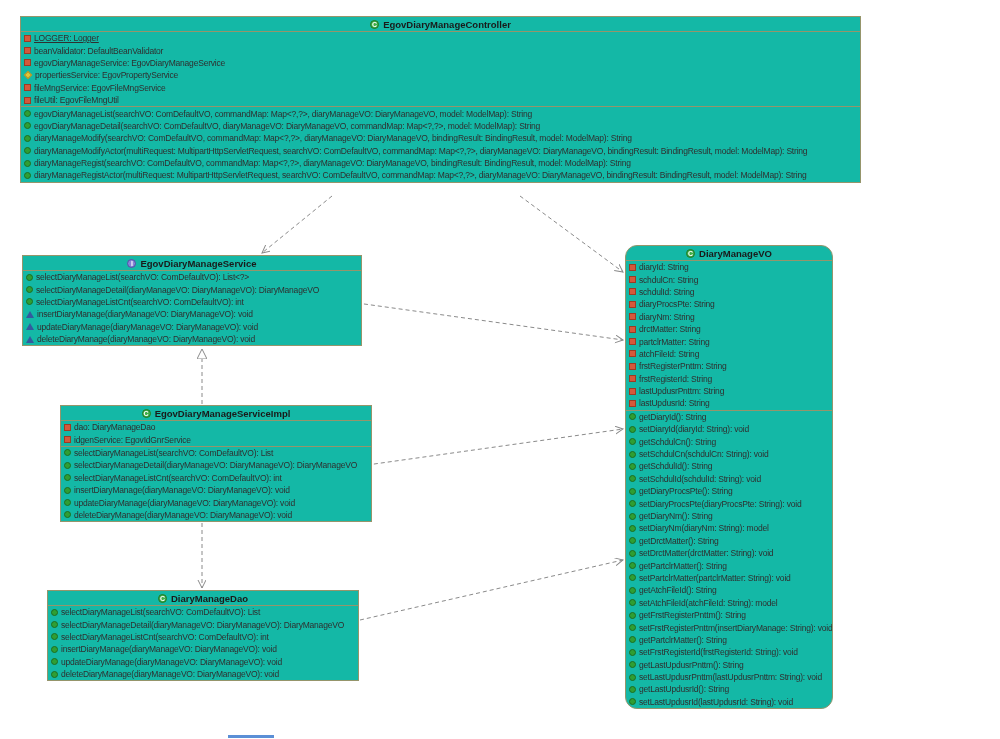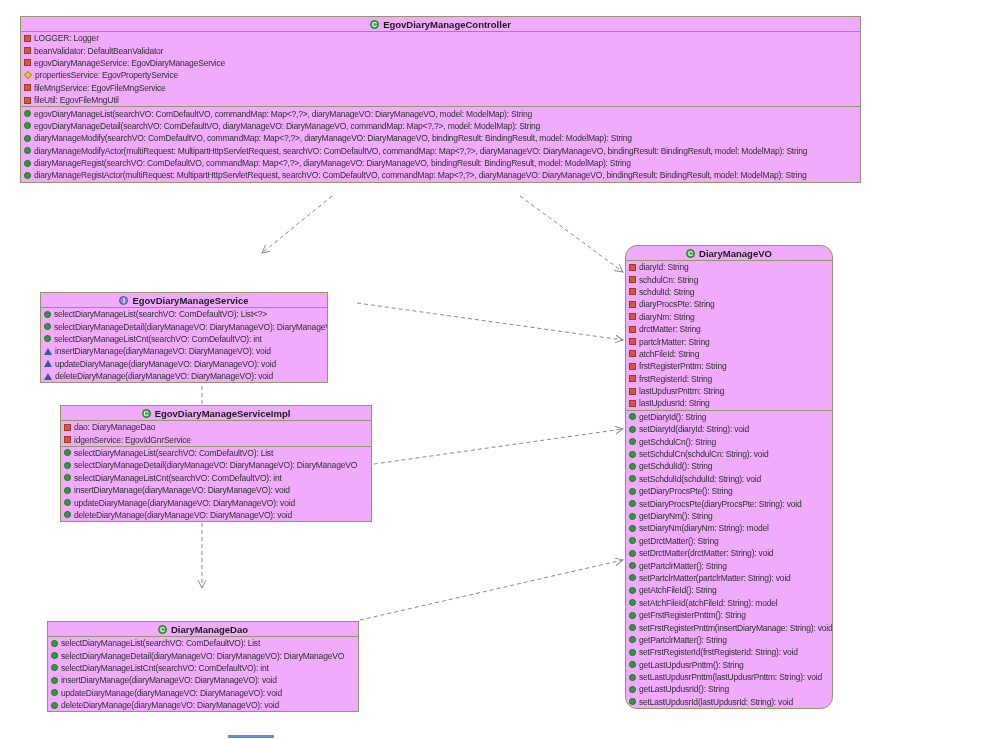--- a/index.html
+++ b/index.html
@@ -5,21 +5,21 @@
   * { box-sizing: border-box; margin: 0; padding: 0; }
   html, body { background: #ffffff; }
   body { font-family: "Liberation Sans", sans-serif; }
   #canvas { position: relative; width: 1000px; height: 739px; background: #ffffff; overflow: hidden; }
 
   #relations-layer { position: absolute; left: 0; top: 0; width: 1000px; height: 739px; }
   line.rel { stroke: #8a8a8a; stroke-width: 1; stroke-dasharray: 4 3; }
 
   .uml-class {
     position: absolute;
-    background: #f0abfc;
+    background: #14b8a6;
     border: 1px solid #95956b;
     color: #2f2f2f;
     font-size: 8.5px;
     overflow: hidden;
   }
   .cls-title {
     height: 15px;
     display: flex; align-items: center; justify-content: center; gap: 4px;
     font-size: 9.5px; font-weight: bold; color: #1a1a1a;
     border-bottom: 1px solid #95956b;
@@ -40,21 +40,21 @@
     display: flex; align-items: center;
     padding: 0 2px 0 3px;
     white-space: nowrap; overflow: hidden;
   }
   .micon { flex: 0 0 auto; margin-right: 3px; display: inline-block; }
   .micon.public    { width: 7px; height: 7px; border-radius: 50%; background: #2f9e34; border: 1px solid #1c6e20; }
   .micon.private   { width: 7px; height: 7px; background: #d4593b; border: 1px solid #9e3a22; }
   .micon.protected { width: 6px; height: 6px; background: #e3c637; border: 1px solid #a8902a; transform: rotate(45deg); margin-left: 1px; margin-right: 4px; }
   .micon.package   { width: 0; height: 0; border-left: 4px solid transparent; border-right: 4px solid transparent; border-bottom: 7px solid #345a9e; }
   .mtext { letter-spacing: -0.2px; }
-  .u .mtext { }
+  .u .mtext { text-decoration: underline; }
 
   .artifact { position: absolute; left: 228px; top: 735px; width: 46px; height: 3px; background: #5b8fd6; }
 </style>
 </head>
 <body>
 
 <div id="canvas">
 
   <svg id="relations-layer" width="1000" height="739" viewBox="0 0 1000 739" xmlns="http://www.w3.org/2000/svg">
     <defs>
@@ -126,21 +126,21 @@
           <span class="micon public"></span>
           <span class="mtext">diaryManageRegist(searchVO: ComDefaultVO, commandMap: Map&lt;?,?&gt;, diaryManageVO: DiaryManageVO, bindingResult: BindingResult, model: ModelMap): String</span>
         </div>
         <div class="member">
           <span class="micon public"></span>
           <span class="mtext">diaryManageRegistActor(multiRequest: MultipartHttpServletRequest, searchVO: ComDefaultVO, commandMap: Map&lt;?,?&gt;, diaryManageVO: DiaryManageVO, bindingResult: BindingResult, model: ModelMap): String</span>
         </div>
       </div>
   </div>
 
-  <div class="uml-class" style="left: 40px; top: 255px; width: 288px; margin-top: 37px;">
+  <div class="uml-class" style="left: 22px; top: 255px; width: 340px;">
     <div class="cls-title">
       <span class="kicon interface">I</span>
       <span>EgovDiaryManageService</span>
     </div>
     <div class="compartment methods">
         <div class="member">
           <span class="micon public"></span>
           <span class="mtext">selectDiaryManageList(searchVO: ComDefaultVO): List&lt;?&gt;</span>
         </div>
         <div class="member">
@@ -202,21 +202,21 @@
           <span class="micon public"></span>
           <span class="mtext">updateDiaryManage(diaryManageVO: DiaryManageVO): void</span>
         </div>
         <div class="member">
           <span class="micon public"></span>
           <span class="mtext">deleteDiaryManage(diaryManageVO: DiaryManageVO): void</span>
         </div>
       </div>
   </div>
 
-  <div class="uml-class" style="left: 47px; top: 590px; width: 312px; margin-top: 31px;">
+  <div class="uml-class" style="left: 47px; top: 590px; width: 312px;">
     <div class="cls-title">
       <span class="kicon class">C</span>
       <span>DiaryManageDao</span>
     </div>
     <div class="compartment methods">
         <div class="member">
           <span class="micon public"></span>
           <span class="mtext">selectDiaryManageList(searchVO: ComDefaultVO): List</span>
         </div>
         <div class="member">

